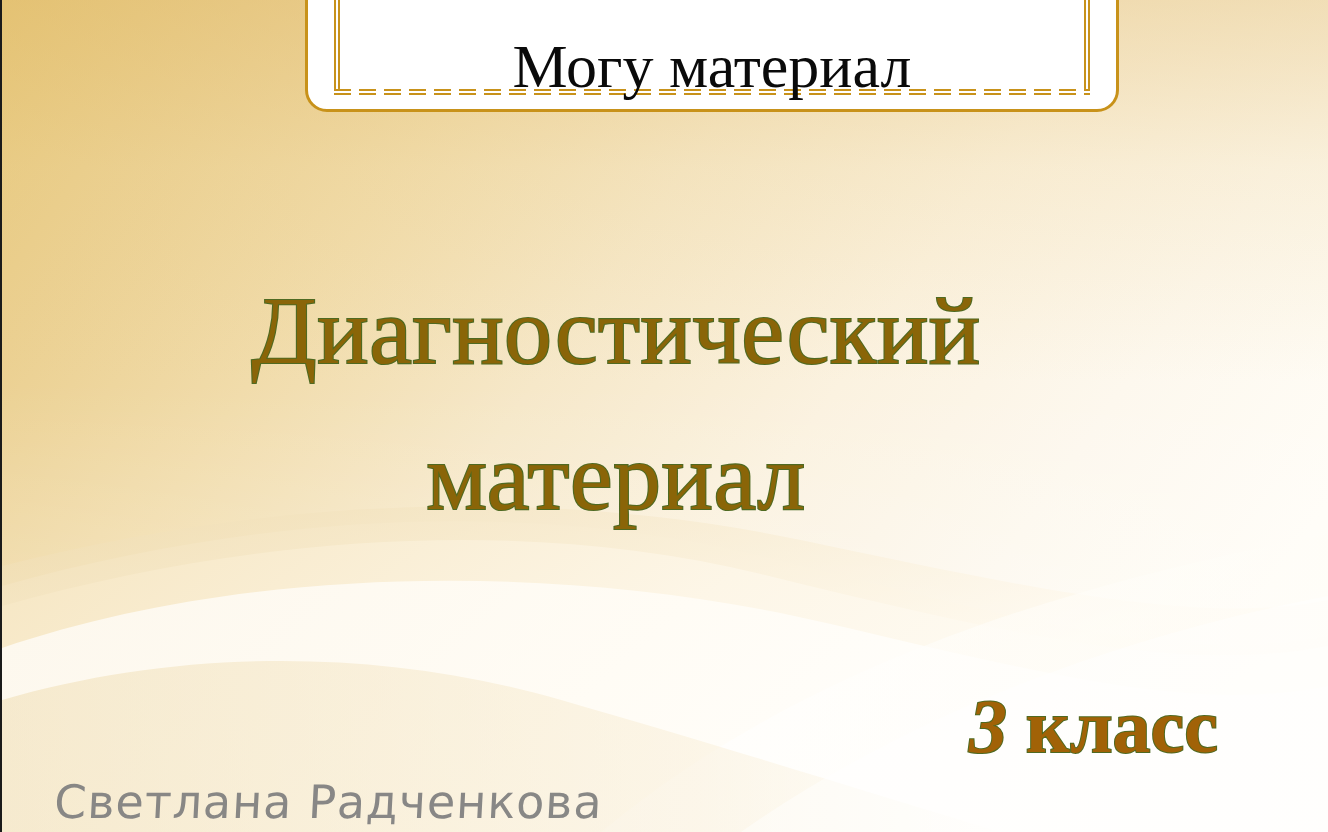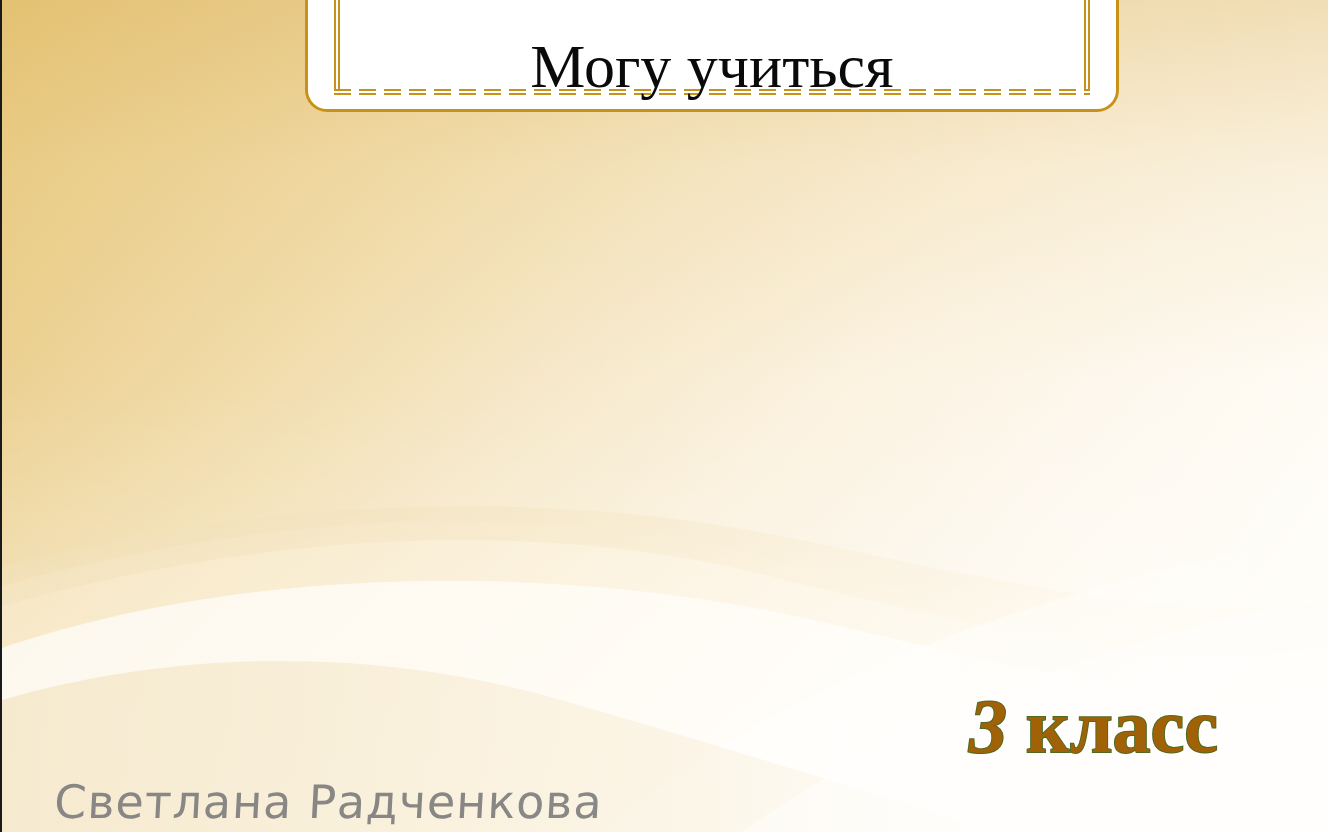--- a/index.html
+++ b/index.html
@@ -225,23 +225,27 @@
         <div class="dline b"></div>
     </div>
     <div class="plaque-dash-v left">
       <div class="vline a"></div>
         <div class="vline b"></div>
     </div>
     <div class="plaque-dash-v right">
       <div class="vline a"></div>
         <div class="vline b"></div>
     </div>
-    <div class="plaque-text">Могу учиться</div>
-  </div>
-
+    <div class="plaque-text">Могу материал</div>
+  </div>
+
+  <div class="main-title">
+    <span class="ln">Диагностический</span>
+    <span class="ln">материал</span>
+  </div>
 
   <div class="grade">
     <span class="num">3</span><span>&nbsp;</span><span class="word">класс</span>
   </div>
 
   <div class="watermark">
     <span>Светлана Радченкова</span>
     <span class="wm2"></span>
   </div>
 

